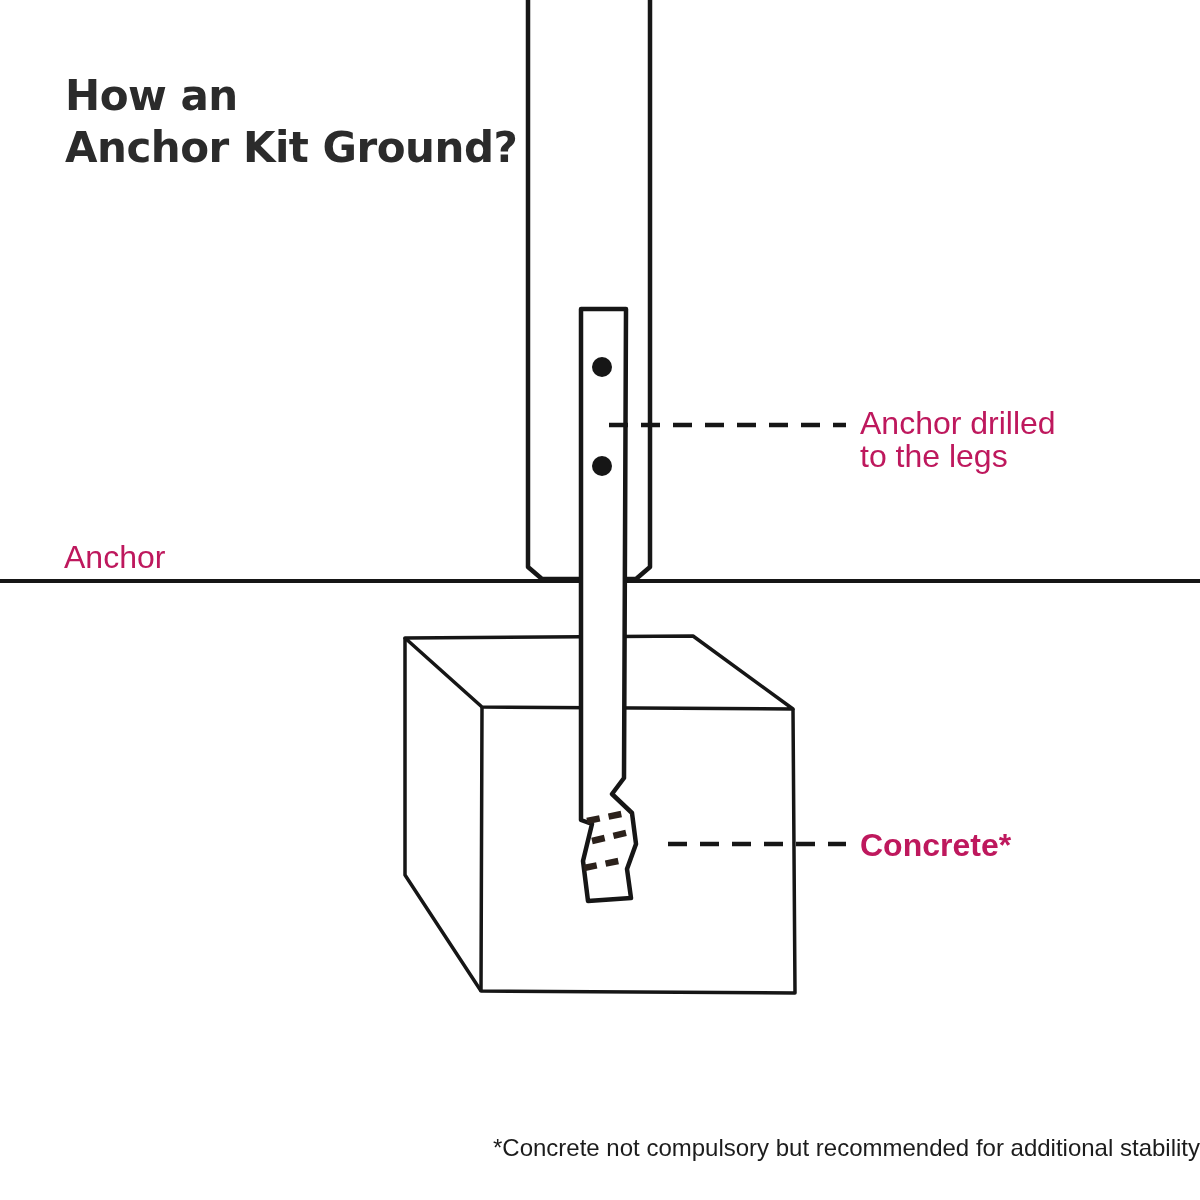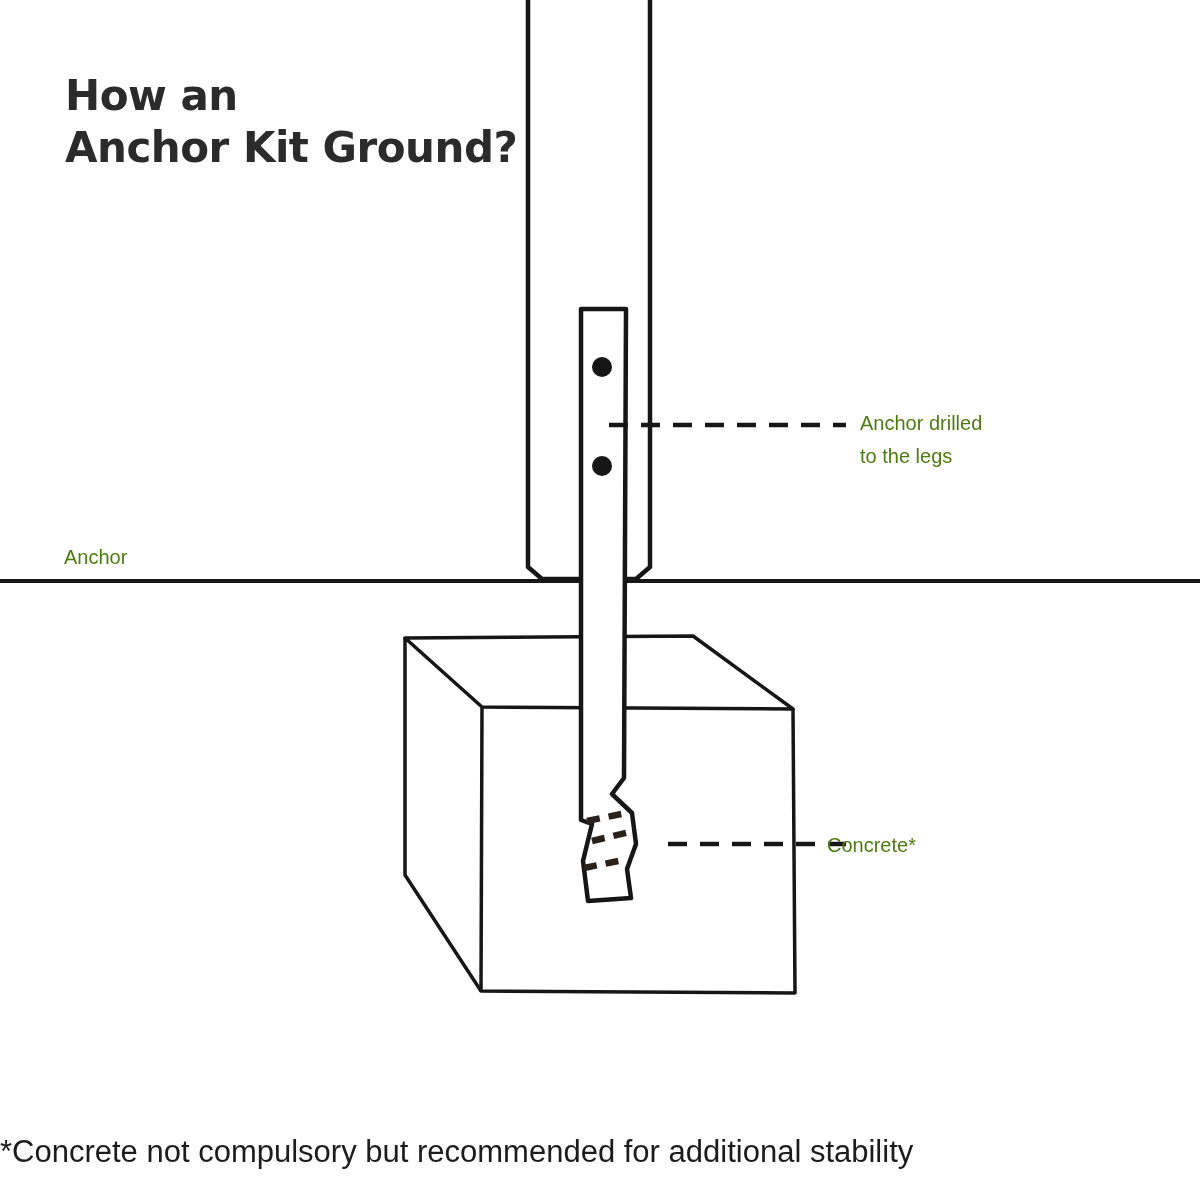--- a/index.html
+++ b/index.html
@@ -29,45 +29,46 @@
     font-family: "DejaVu Sans", sans-serif;
     font-weight: bold;
     font-size: 42px;
     line-height: 52px;
     letter-spacing: -0.5px;
     color: #2b2b2b;
     white-space: nowrap;
   }
   .label {
     position: absolute;
-    color: #4d7c0f;
-    font-size: 20px;
+    color: #be185d;
+    font-size: 32px;
     line-height: 33px;
     white-space: nowrap;
   }
   .ground-label {
     left: 64px;
     top: 541px;
   }
   .anchor-callout {
     left: 860px;
     top: 407px;
   }
   .concrete-callout {
-    left: 827px;
+    left: 860px;
     top: 829px;
+    font-weight: bold;
   }
   .footnote {
     position: absolute;
     left: 0;
     width: 1200px;
     top: 1134px;
-    text-align: left;
+    text-align: right;
     color: #1c1c1c;
-    font-size: 31px;
+    font-size: 24px;
     white-space: nowrap;
   }
 </style>
 </head>
 <body>
 
 <div class="stage">
 
   <svg width="1200" height="1200" viewBox="0 0 1200 1200">
 

